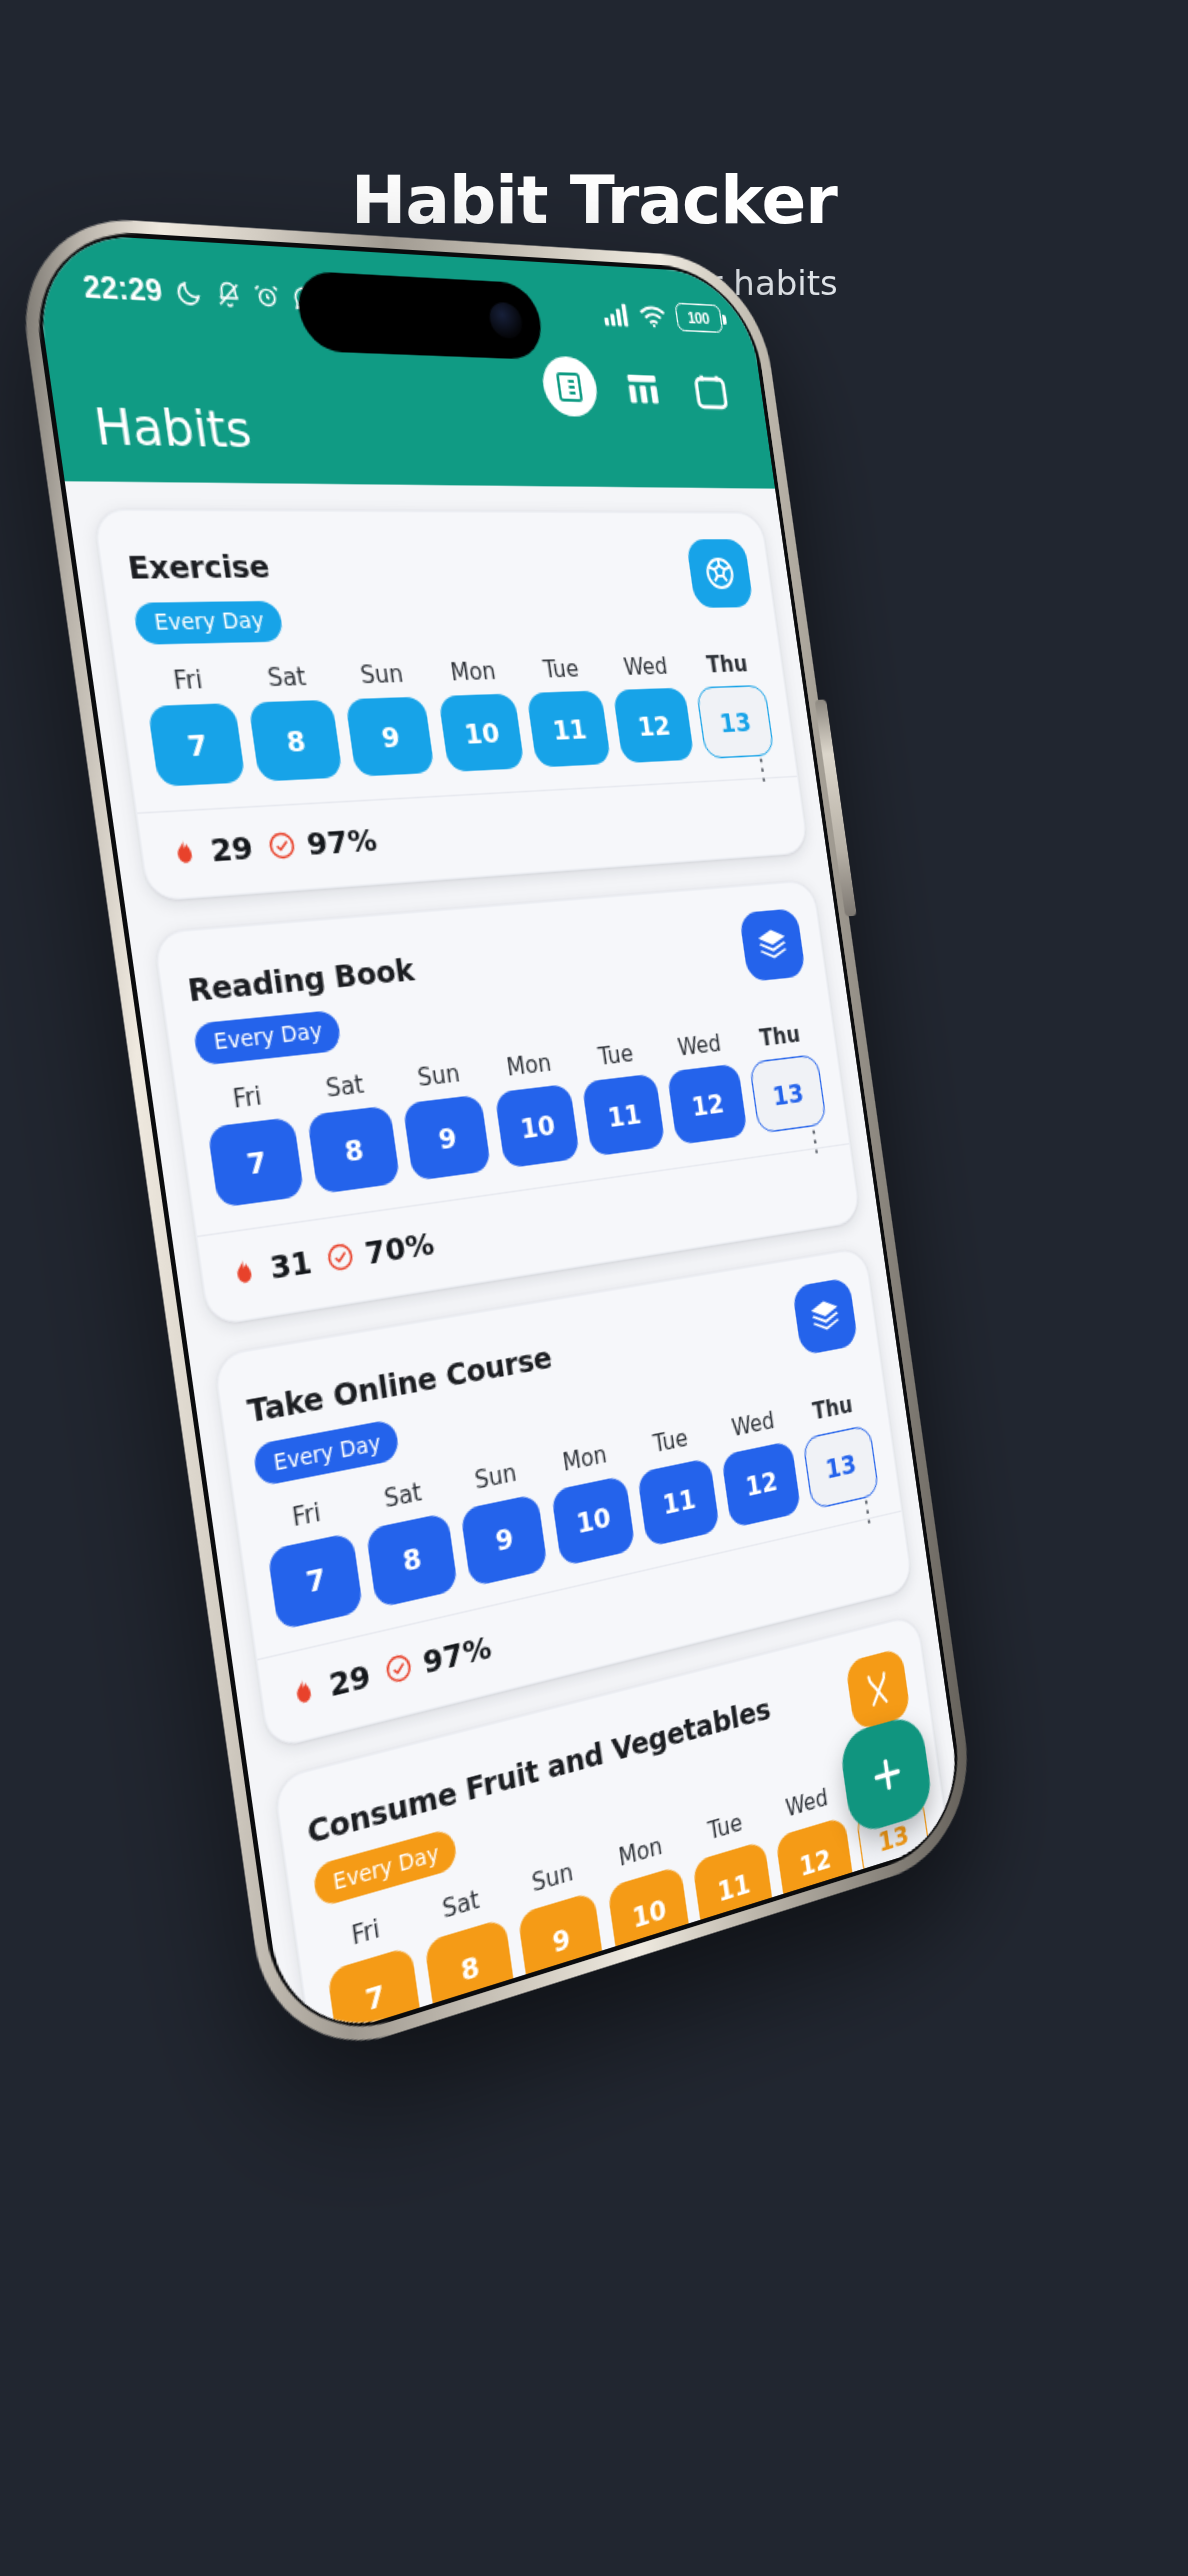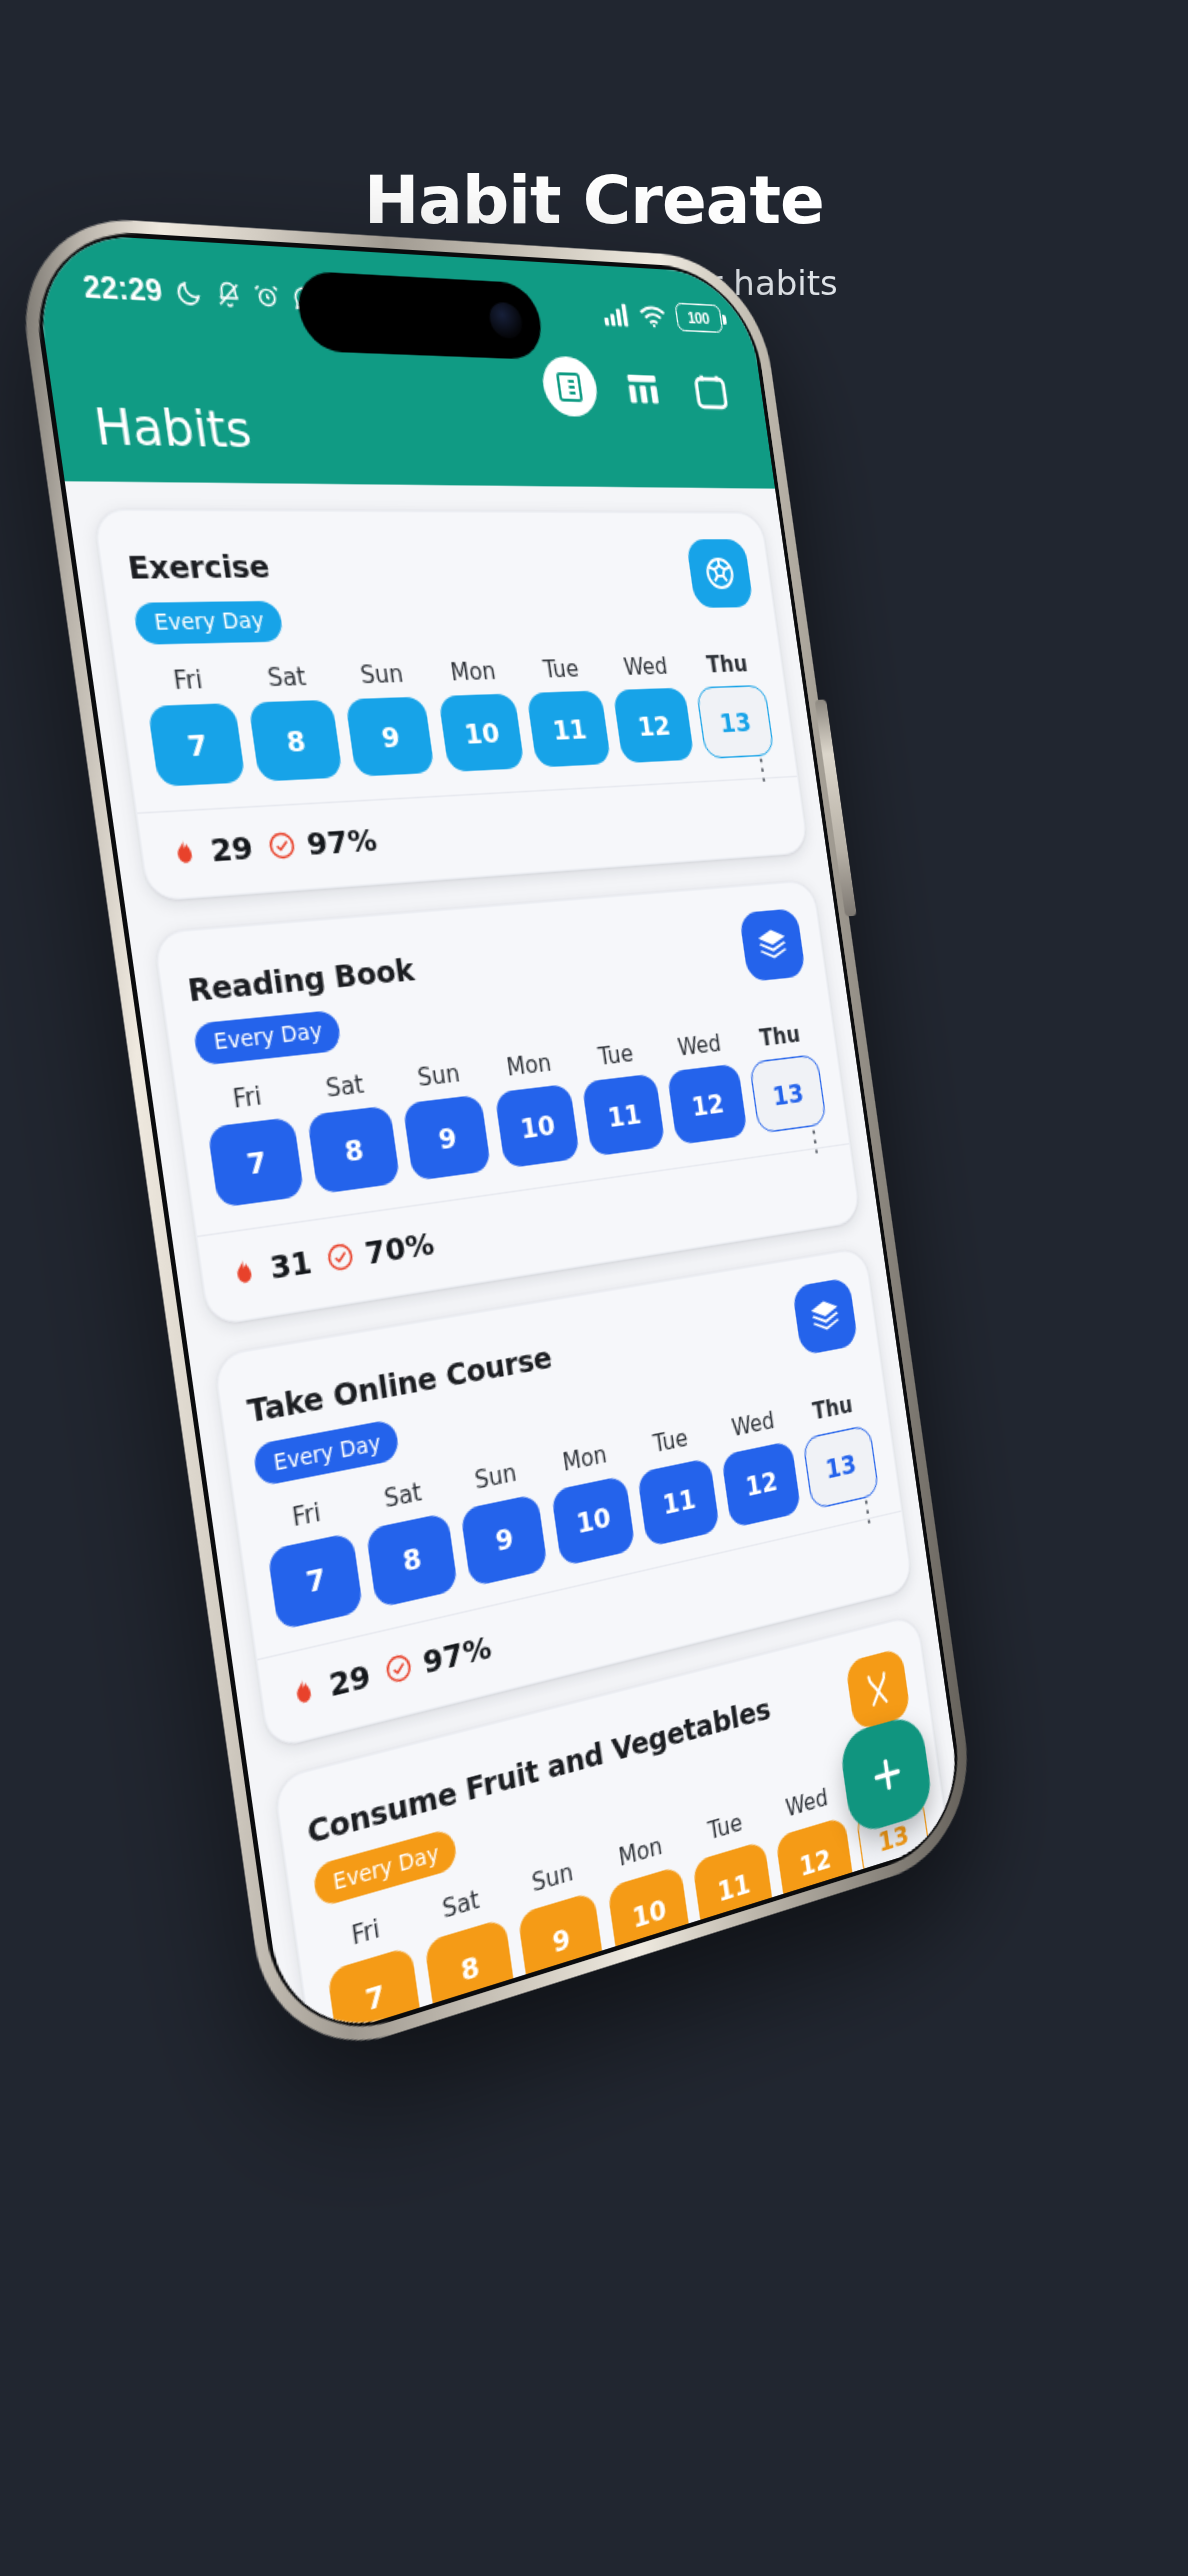--- a/index.html
+++ b/index.html
@@ -260,21 +260,21 @@
     z-index: 6;
   }
   .fab svg { display: block; }
 </style>
 </head>
 <body>
 
 <div class="page">
 
   <div class="promo">
-    <div class="promo-title">Habit Create</div>
+    <div class="promo-title">Habit Tracker</div>
     <div class="promo-sub">Create and track your habits</div>
   </div>
 
   <div class="phone-stage">
     <div class="phone">
       <div class="frame"></div>
       <div class="bezel"></div>
       <div class="side-btn"></div>
 
       <div class="screen">

